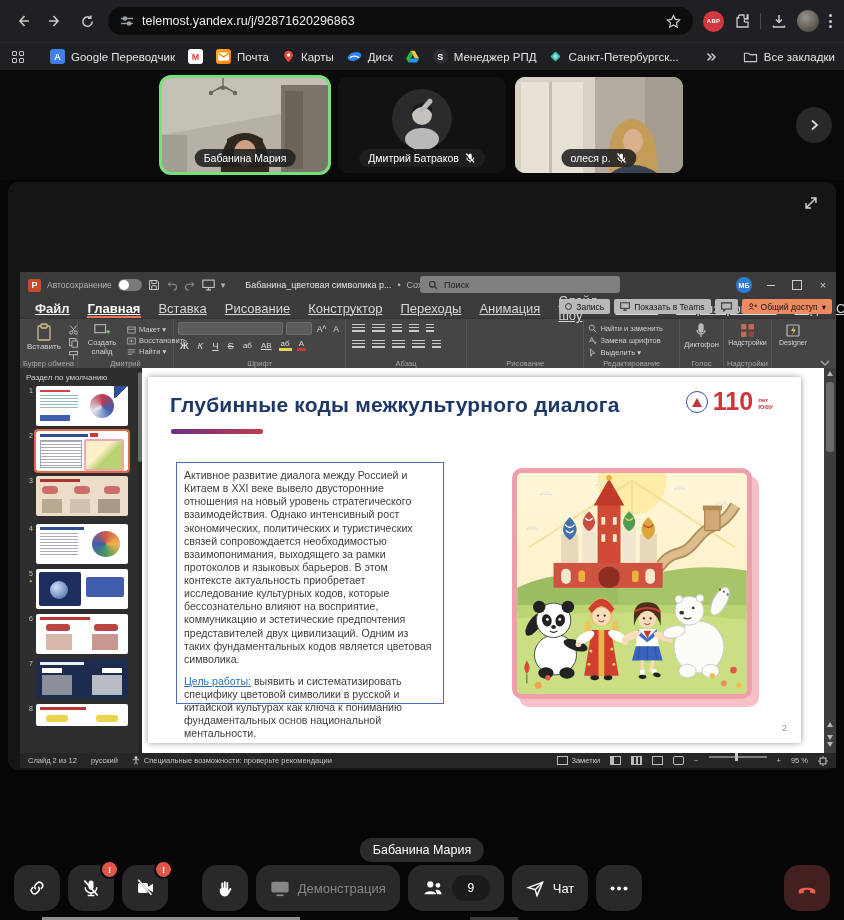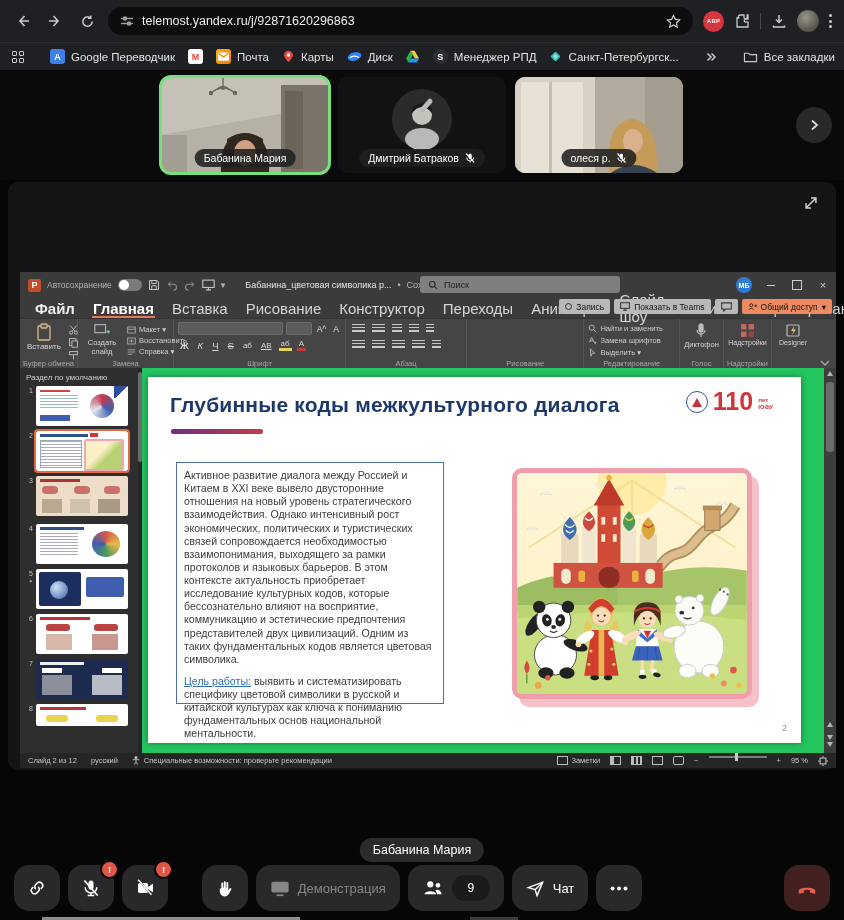--- a/index.html
+++ b/index.html
@@ -57,21 +57,21 @@
   .search-pill{position:absolute;left:400px;top:4px;width:200px;height:17px;background:#7d7f81;border-radius:3px;
     display:flex;align-items:center;gap:6px;padding:0 8px;box-sizing:border-box;color:#1e1e1e;font-size:9px;}
   .win-ctl{position:absolute;right:0;top:0;height:26px;display:flex;align-items:center;}
   .win-ctl>div{width:26px;height:26px;display:flex;align-items:center;justify-content:center;}
   .win-min-g{width:8px;height:1px;background:#ccc;}
   .win-rest-g{width:8px;height:8px;border:1px solid #ccc;}
   .avatar-ppt{width:16px;height:16px;border-radius:50%;background:#2e7cd6;color:#fff;font-size:7px;font-weight:bold;
     display:flex;align-items:center;justify-content:center;position:absolute;right:84px;top:5px;}
 
   .ppt-tabs{height:20px;display:flex;align-items:center;gap:0;padding:0 6px;position:relative;}
-  .ptab{padding:0 9px;font-size:15px;color:#d6d6d6;height:20px;display:flex;align-items:center;position:relative;}
+  .ptab{padding:0 9px;font-size:13px;color:#d6d6d6;height:20px;display:flex;align-items:center;position:relative;text-decoration:underline;}
   .ptab.file{font-weight:bold;color:#eee;}
   .ptab.on{color:#fff;font-weight:bold;}
   .ptab.on::after{content:"";position:absolute;left:8px;right:8px;bottom:0;height:2px;background:#e8765a;}
   .tab-actions{position:absolute;right:4px;top:1px;display:flex;align-items:center;gap:4px;}
   .tbtn{height:15px;background:#b9b9b9;color:#151515;border-radius:2px;display:flex;align-items:center;gap:4px;
     padding:0 6px;font-size:8.5px;}
   .tbtn.orange{background:#ed8a5f;}
   .rec-dot{width:7px;height:7px;border:1.5px solid #333;border-radius:50%;box-sizing:border-box;}
 
   .ribbon{height:50px;background:#454545;display:flex;border-top:1px solid #333;}
@@ -88,21 +88,21 @@
   .ppt-main{position:absolute;left:0;top:96px;right:0;bottom:15px;display:flex;}
   .thumbs{width:122px;background:#2e2e2e;position:relative;padding:3px 0 0 4px;box-sizing:border-box;overflow:hidden;}
   .sect{font-size:8px;color:#cfcfcf;margin:2px 0 4px 2px;white-space:nowrap;}
   .trow{display:flex;gap:3px;margin-bottom:5px;align-items:flex-start;}
   .tnum{width:9px;font-size:7px;color:#c2c2c2;text-align:right;padding-top:1px;}
   .tbox{width:92px;height:40px;background:#fff;border-radius:2px;position:relative;overflow:hidden;flex:0 0 auto;}
   .tbox.sel{outline:2px solid #e06a4a;outline-offset:0;}
   .tscroll{position:absolute;right:0;top:0;width:4px;height:100%;background:#262626;}
   .tscroll i{position:absolute;top:4px;left:0;width:4px;height:90px;background:#6b6b6b;border-radius:2px;}
 
-  .canvas{flex:1;background:#22c55e;position:relative;}
+  .canvas{flex:1;background:#ffffff;position:relative;}
   .slide{position:absolute;left:6px;top:9px;width:653px;height:366px;background:#fff;box-shadow:0 0 6px rgba(0,0,0,.4);}
   .vscroll{width:12px;background:#3d3d3d;position:relative;}
   .vthumb{position:absolute;left:2px;top:14px;width:8px;height:70px;background:#6b6b6b;border-radius:3px;}
   .tri{width:0;height:0;border-left:3.5px solid transparent;border-right:3.5px solid transparent;margin:0 auto;}
   .tri.up{border-bottom:5px solid #b5b5b5;}
   .tri.dn{border-top:5px solid #b5b5b5;}
 
   .ppt-status{position:absolute;left:0;bottom:0;right:0;height:15px;background:#262626;display:flex;align-items:center;
     gap:14px;padding:0 8px;font-size:7.5px;color:#c6c6c6;box-sizing:border-box;}
   .zoom-track{width:58px;height:2px;background:#7c7c7c;position:relative;}
@@ -513,25 +513,25 @@
                 <svg width="9" height="8" viewBox="0 0 12 10" fill="none" stroke="#bcbcbc" stroke-width="1">
                     <rect x="1" y="1" width="10" height="8"></rect>
                     <path d="M3 5h6M6 3v4"></path>
                   </svg>
                 <span>Восстановить</span>
               </div>
               <div class="mini-row">
                 <svg width="9" height="8" viewBox="0 0 12 10" fill="none" stroke="#bcbcbc" stroke-width="1">
                     <path d="M1 2h10M1 5h10M1 8h6"></path>
                   </svg>
-                <span>Справка ▾</span>
+                <span>Найти ▾</span>
               </div>
             </div>
           </div>
-          <div class="rlabel">Замена</div>
+          <div class="rlabel">Дмитрий</div>
         </div>
 
         <div class="rgroup" style="width:172px">
           <div style="display:flex;gap:3px;align-items:center;margin-bottom:4px">
             <div class="fbox" style="width:104px"></div>
             <div class="fbox" style="width:24px"></div>
             <span class="fmt" style="font-size:8.5px">А^</span>
             <span class="fmt" style="font-size:8.5px">А</span>
           </div>
           <div style="display:flex;gap:5px;align-items:center">

